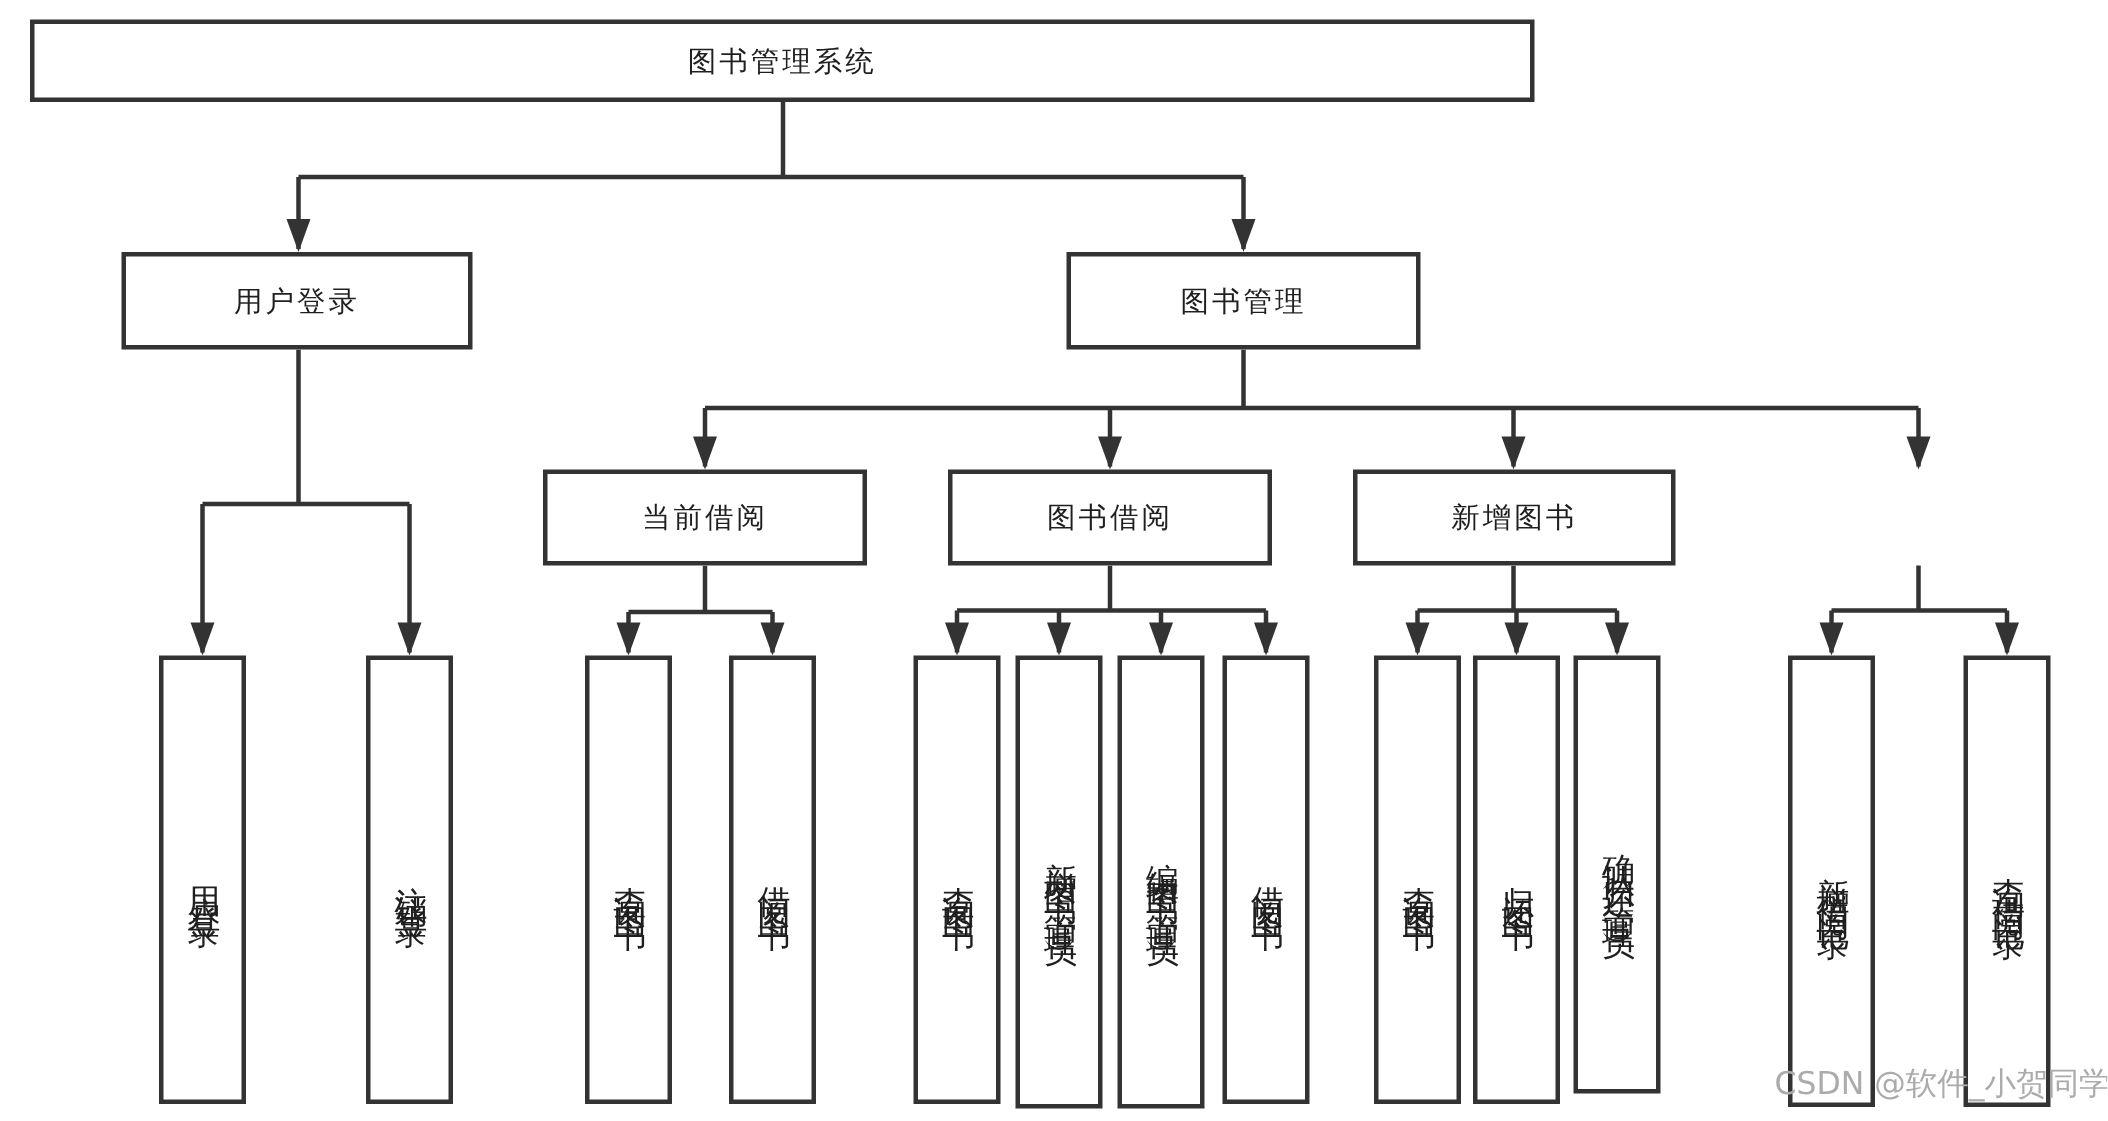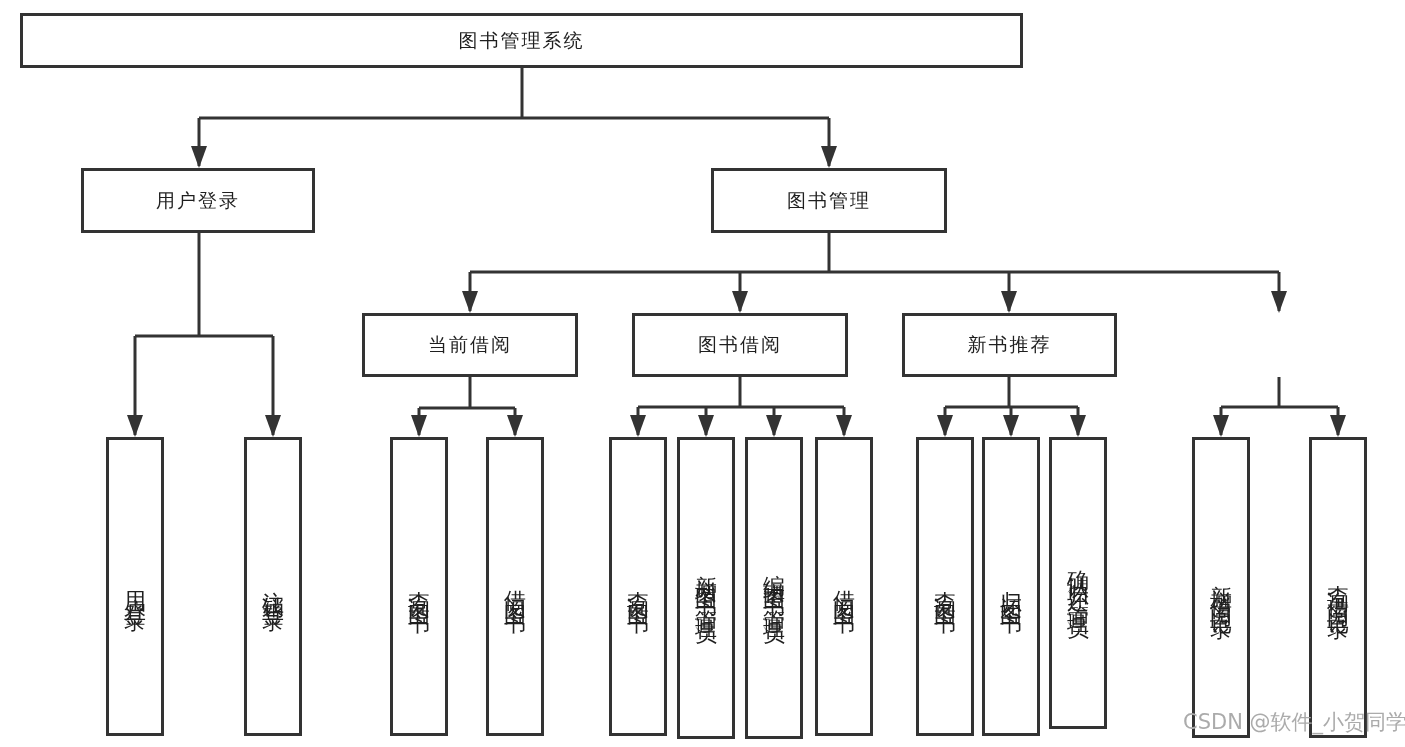--- a/index.html
+++ b/index.html
@@ -144,21 +144,21 @@
     <span class="hlabel">图书管理</span>
   </div>
 
   <div class="node" style="left:362px; top:313px; width:216px; height:64px;">
     <span class="hlabel">当前借阅</span>
   </div>
   <div class="node" style="left:632px; top:313px; width:216px; height:64px;text-align:center;">
     <span class="hlabel">图书借阅</span>
   </div>
   <div class="node" style="left:902px; top:313px; width:215px; height:64px;">
-    <span class="hlabel">新书推荐</span>
+    <span class="hlabel">新增图书</span>
   </div>
 
   <div class="node" style="left:106px; top:437px; width:58px; height:299px;">
     <span class="vlabel">用户登录</span>
   </div>
   <div class="node" style="left:244px; top:437px; width:58px; height:299px;">
     <span class="vlabel">注销登录</span>
   </div>
 
   <div class="node" style="left:390px; top:437px; width:58px; height:299px;">

